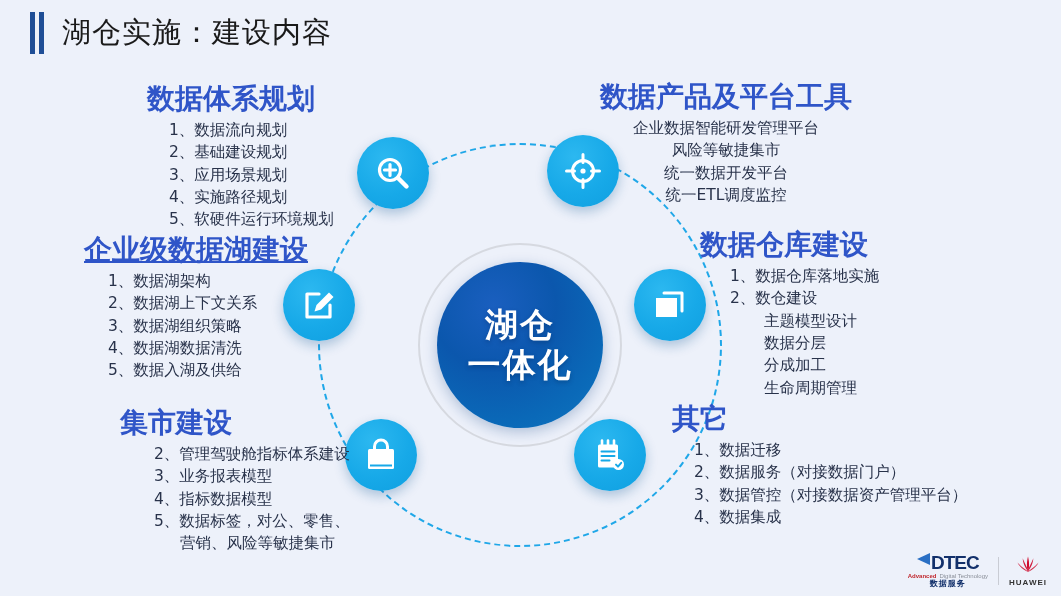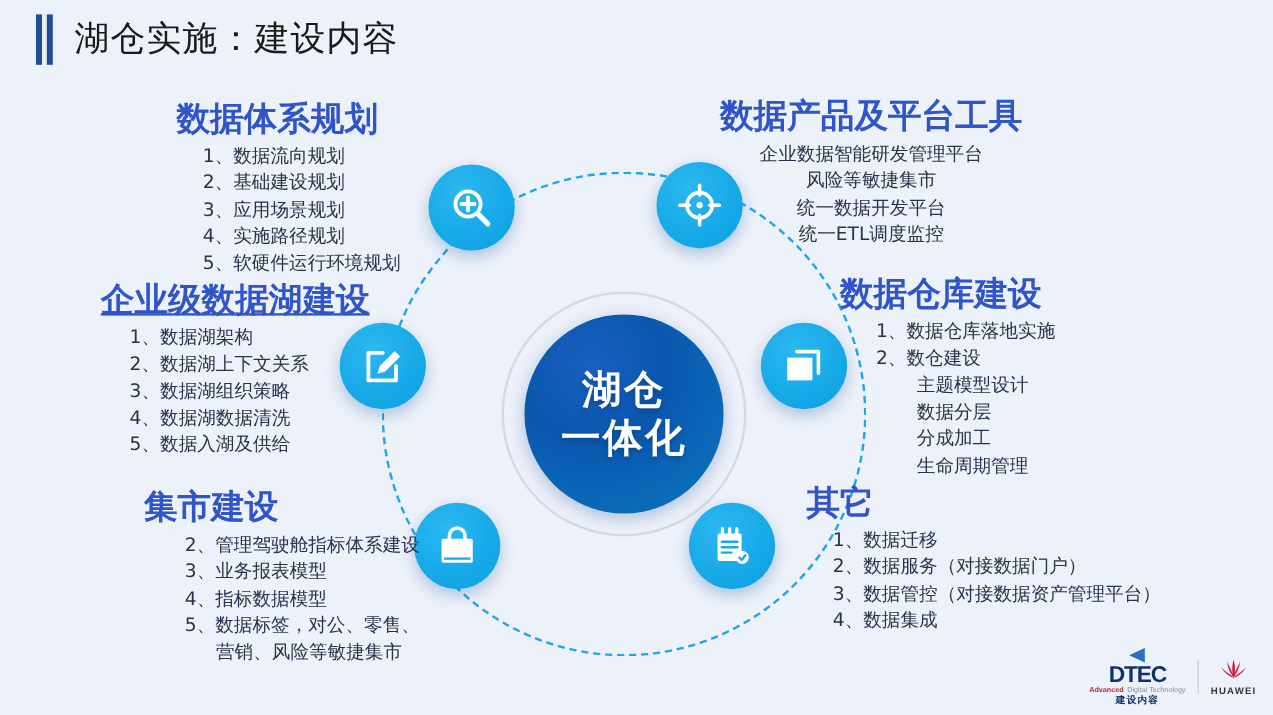--- a/index.html
+++ b/index.html
@@ -94,21 +94,21 @@
 
   .b-mart{left:120px;top:406px;}
   .b-mart .blk-list{padding-left:34px;}
 
   .b-other{left:672px;top:402px;}
   .b-other .blk-list{padding-left:22px;}
 
   
   .footer{position:absolute;right:14px;bottom:8px;display:flex;align-items:center;gap:10px;}
   .dtec{display:flex;flex-direction:column;align-items:center;line-height:1;}
-  .dtec-main{display:flex;align-items:center;gap:1px;flex-direction:column;}
+  .dtec-main{display:flex;align-items:flex-start;gap:1px;}
   .dtec-arrow{width:0;height:0;border-top:6px solid transparent;border-bottom:6px solid transparent;border-right:13px solid #2a6fc4;}
   .dtec-word{font-size:19px;font-weight:700;color:#12306b;letter-spacing:-1px;font-family:"Liberation Sans",sans-serif;}
   .dtec-sub{display:flex;gap:3px;align-items:baseline;margin-top:1px;}
   .dtec-sub .a{font-size:6px;font-weight:700;color:#c0272d;font-family:"Liberation Sans",sans-serif;}
   .dtec-sub .b{font-size:6px;color:#8a8f99;font-family:"Liberation Sans",sans-serif;}
   .dtec-cn{font-size:8px;color:#12306b;font-weight:700;margin-top:1px;letter-spacing:1px;font-family:"DejaVu Sans",sans-serif;}
   .divider{width:1px;height:28px;background:#c9ccd4;}
   .huawei{display:flex;flex-direction:column;align-items:center;gap:1px;}
   .huawei svg{width:32px;height:22px;display:block;}
   .huawei-word{font-size:8px;font-weight:700;color:#333;letter-spacing:1px;font-family:"Liberation Sans",sans-serif;}
@@ -267,21 +267,21 @@
   <div class="footer">
     <div class="dtec">
       <div class="dtec-main">
         <span class="dtec-arrow"></span>
         <span class="dtec-word">DTEC</span>
       </div>
       <div class="dtec-sub">
         <span class="a">Advanced</span>
         <span class="b">Digital Technology</span>
       </div>
-      <div class="dtec-cn">建设内容</div>
+      <div class="dtec-cn">数据服务</div>
     </div>
 
     <div class="divider"></div>
 
     <div class="huawei">
       <span>
         <svg viewBox="0 0 40 28" xmlns="http://www.w3.org/2000/svg">
           <g fill="#cf0a2c">
             <path d="M20 2c-1.2 4.5-1.6 9-1.2 13.6.2 2.2.6 4.4 1.2 6.5.6-2.1 1-4.3 1.2-6.5.4-4.6 0-9.1-1.2-13.6z"></path>
             <path d="M13.2 4.2c.3 4.3 1.6 8.4 3.7 12.1 1 1.8 2.2 3.4 3.5 4.9-.5-2-1.2-4-2.1-5.9-1.7-4-3.8-7.7-5.1-11.1z" opacity=".92"></path>

